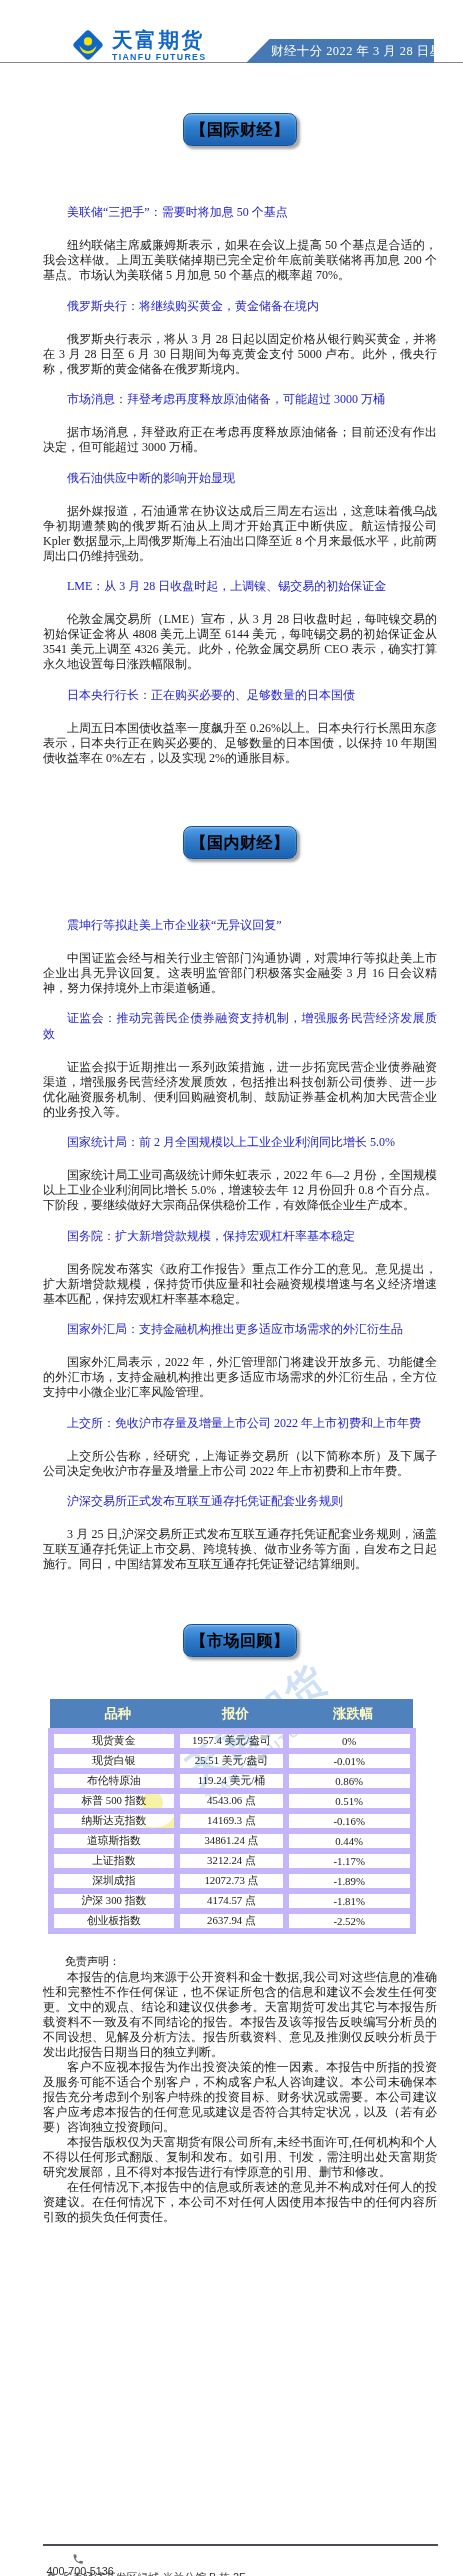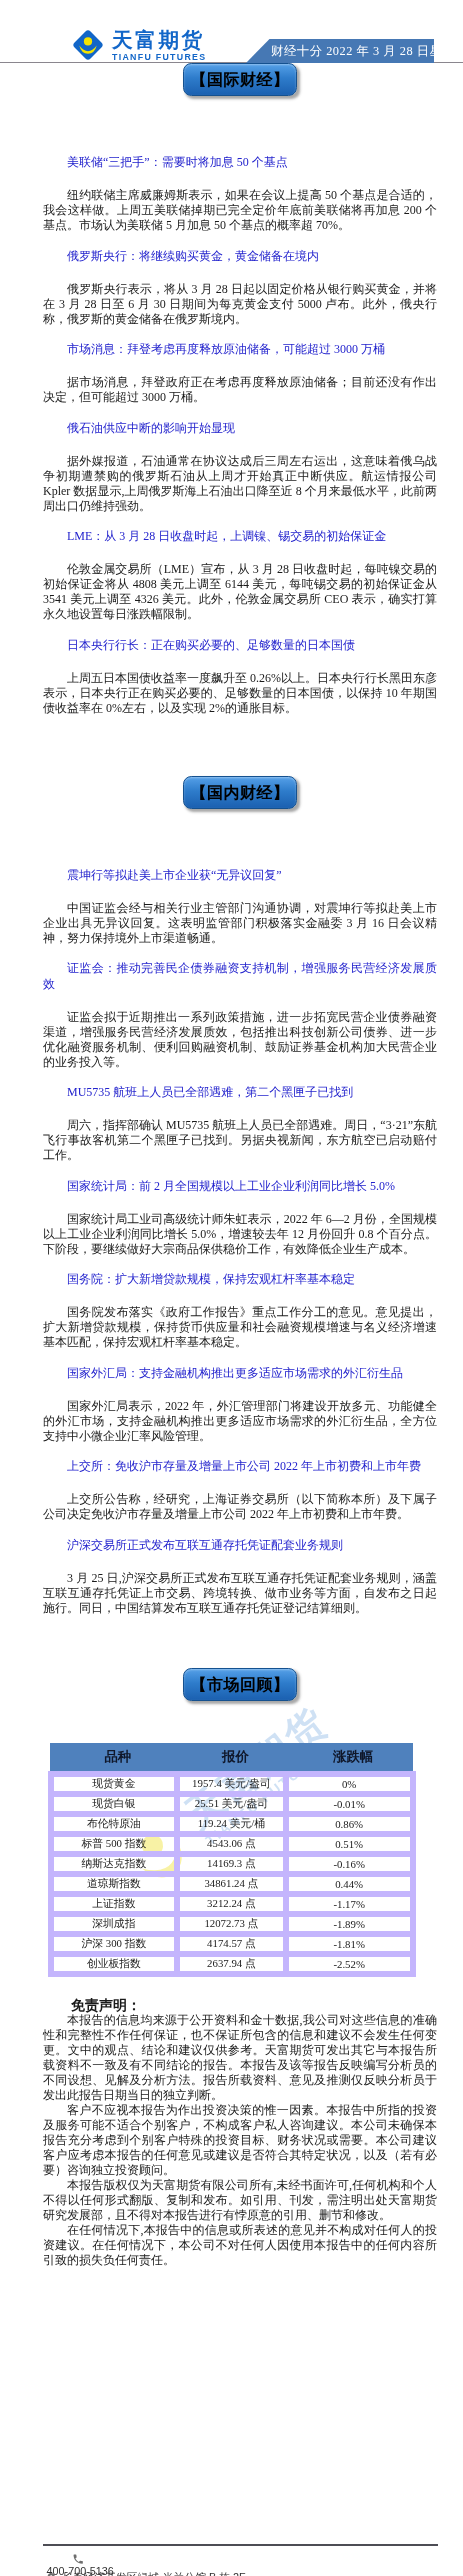--- a/index.html
+++ b/index.html
@@ -23,21 +23,21 @@
   .date-banner {
     position:absolute; left:246px; top:39px; width:188px; height:24px;
     background:#4678b4; color:#ffffff;
     clip-path:polygon(12.5% 0, 100% 0, 100% 100%, 0 100%);
     font-size:12.4px; line-height:24px; text-align:center; padding-left:25px;
     white-space:nowrap; letter-spacing:0.5px;
   }
   
   .content { padding:0 27px 0 43px; }
   .pill-wrap { text-align:center; }
-  .pill-wrap.p1 { }
+  .pill-wrap.p1 { margin-top:50px; }
   .pill-wrap.p2 { margin-top:60px; }
   .pill-wrap.p3 { margin-top:52px; }
   .pill {
     display:inline-block; width:114px; height:33px; border-radius:8.2px;
     background:linear-gradient(180deg,#55a0e8 0%, #2e7ccb 45%, #1b60b0 100%);
     border:0.5px solid #15518f;
     box-shadow:2.1px 2.6px 2.6px rgba(60,60,60,.45), inset 0 1px 2.1px rgba(255,255,255,.35);
     font-size:16px; line-height:32px; font-weight:bold; color:#000;
     letter-spacing:0.5px; cursor:pointer;
   }
@@ -47,41 +47,41 @@
   }
   .news-group > .news-item:first-child .news-headline { margin-top:59px; }
   .news-body {
     font-size:12px; line-height:15px; margin-top:17.5px;
     text-indent:2em; text-align:justify;
   }
   
   .table-zone { position:relative; margin-top:42px; margin-left:4.6px; width:368px; }
   table.mkt { border-collapse:collapse; width:368px; position:relative; z-index:1; }
   table.mkt th {
-    background:#4f81bd; color:#0f172a; font-weight:600; font-size:13.4px;
+    background:#4f81bd; color:#fef9c3; font-weight:600; font-size:13.4px;
     height:31px; border:1px solid #4f81bd; border-left:1px solid #e8eef6;padding-left:8px;
   }
   table.mkt th:first-child { border-left:1px solid #4f81bd; }
   table.mkt td {
     border:6px solid #c4b5fd; height:15.5px; text-align:center; font-size:10.8px;
     background:transparent; position:relative; z-index:2;
   }
   table.mkt col.c1 { width:129px; } table.mkt col.c2 { width:110px; } table.mkt col.c3 { width:129px; }
   .watermark {
     position:absolute; left:57px; top:20.6px; width:242px; z-index:0;
     transform:rotate(-38deg); transform-origin:center; opacity:.55;
     display:flex; align-items:center; gap:9.3px; pointer-events:none;
   }
   .wm-figure { width:72px; height:77px; flex:none; }
   .wm-cn { font-family:"Liberation Sans","DejaVu Sans",sans-serif; font-weight:bold;
     font-size:39px; line-height:40px; color:#a9c9ec; letter-spacing:3.1px; white-space:nowrap; }
   .wm-en { font-family:"Liberation Sans","DejaVu Sans",sans-serif; font-weight:bold;
     font-size:14px; color:#a9c9ec; letter-spacing:2.1px; white-space:nowrap; }
   
-  .disc-title { margin-top:20.6px; font-size:14px; font-weight:bold; line-height:15.5px; text-indent:2em; }
+  .disc-title { margin-top:20.6px; font-size:11px; font-weight:normal; line-height:15.5px; text-indent:2em; }
   .disc-p { font-size:12px; line-height:15px; text-indent:2em; text-align:justify; }
   
   .footer-bar { position:absolute; left:43px; top:2544px; width:395px; height:2.1px; background:#4d4d55; }
   .footer-row1 { position:absolute; left:45px; top:2553px; display:flex; align-items:center;
     font-family:"Liberation Sans","DejaVu Sans",sans-serif; font-size:10.8px; color:#2f2f2f;flex-direction:column; }
   .footer-row2 { position:absolute; left:45px; top:2571px; display:flex; align-items:center;
     font-family:"Liberation Sans","DejaVu Sans",sans-serif; font-size:10.8px; color:#2f2f2f; }
   .f-ico { width:12.4px; height:12.4px; flex:none; margin-right:4.6px; }
   .f-gap { width:13.4px; flex:none; }
   .f-link { cursor:pointer; }
@@ -138,24 +138,20 @@
   <div class="news-group">
     <div class="news-item">
       <div class="news-headline">震坤行等拟赴美上市企业获“无异议回复”</div>
       <p class="news-body">中国证监会经与相关行业主管部门沟通协调，对震坤行等拟赴美上市企业出具无异议回复。这表明监管部门积极落实金融委 3 月 16 日会议精神，努力保持境外上市渠道畅通。</p>
     </div>
     <div class="news-item">
       <div class="news-headline">证监会：推动完善民企债券融资支持机制，增强服务民营经济发展质效</div>
       <p class="news-body">证监会拟于近期推出一系列政策措施，进一步拓宽民营企业债券融资渠道，增强服务民营经济发展质效，包括推出科技创新公司债券、进一步优化融资服务机制、便利回购融资机制、鼓励证券基金机构加大民营企业的业务投入等。</p>
     </div>
     <div class="news-item">
-      <div class="news-headline">MU5735 航班上人员已全部遇难，第二个黑匣子已找到</div>
-      <p class="news-body">周六，指挥部确认 MU5735 航班上人员已全部遇难。周日，“3·21”东航飞行事故客机第二个黑匣子已找到。另据央视新闻，东方航空已启动赔付工作。</p>
-    </div>
-    <div class="news-item">
       <div class="news-headline">国家统计局：前 2 月全国规模以上工业企业利润同比增长 5.0%</div>
       <p class="news-body">国家统计局工业司高级统计师朱虹表示，2022 年 6—2 月份，全国规模以上工业企业利润同比增长 5.0%，增速较去年 12 月份回升 0.8 个百分点。下阶段，要继续做好大宗商品保供稳价工作，有效降低企业生产成本。</p>
     </div>
     <div class="news-item">
       <div class="news-headline">国务院：扩大新增贷款规模，保持宏观杠杆率基本稳定</div>
       <p class="news-body">国务院发布落实《政府工作报告》重点工作分工的意见。意见提出，扩大新增贷款规模，保持货币供应量和社会融资规模增速与名义经济增速基本匹配，保持宏观杠杆率基本稳定。</p>
     </div>
     <div class="news-item">
       <div class="news-headline">国家外汇局：支持金融机构推出更多适应市场需求的外汇衍生品</div>
       <p class="news-body">国家外汇局表示，2022 年，外汇管理部门将建设开放多元、功能健全的外汇市场，支持金融机构推出更多适应市场需求的外汇衍生品，全方位支持中小微企业汇率风险管理。</p>

